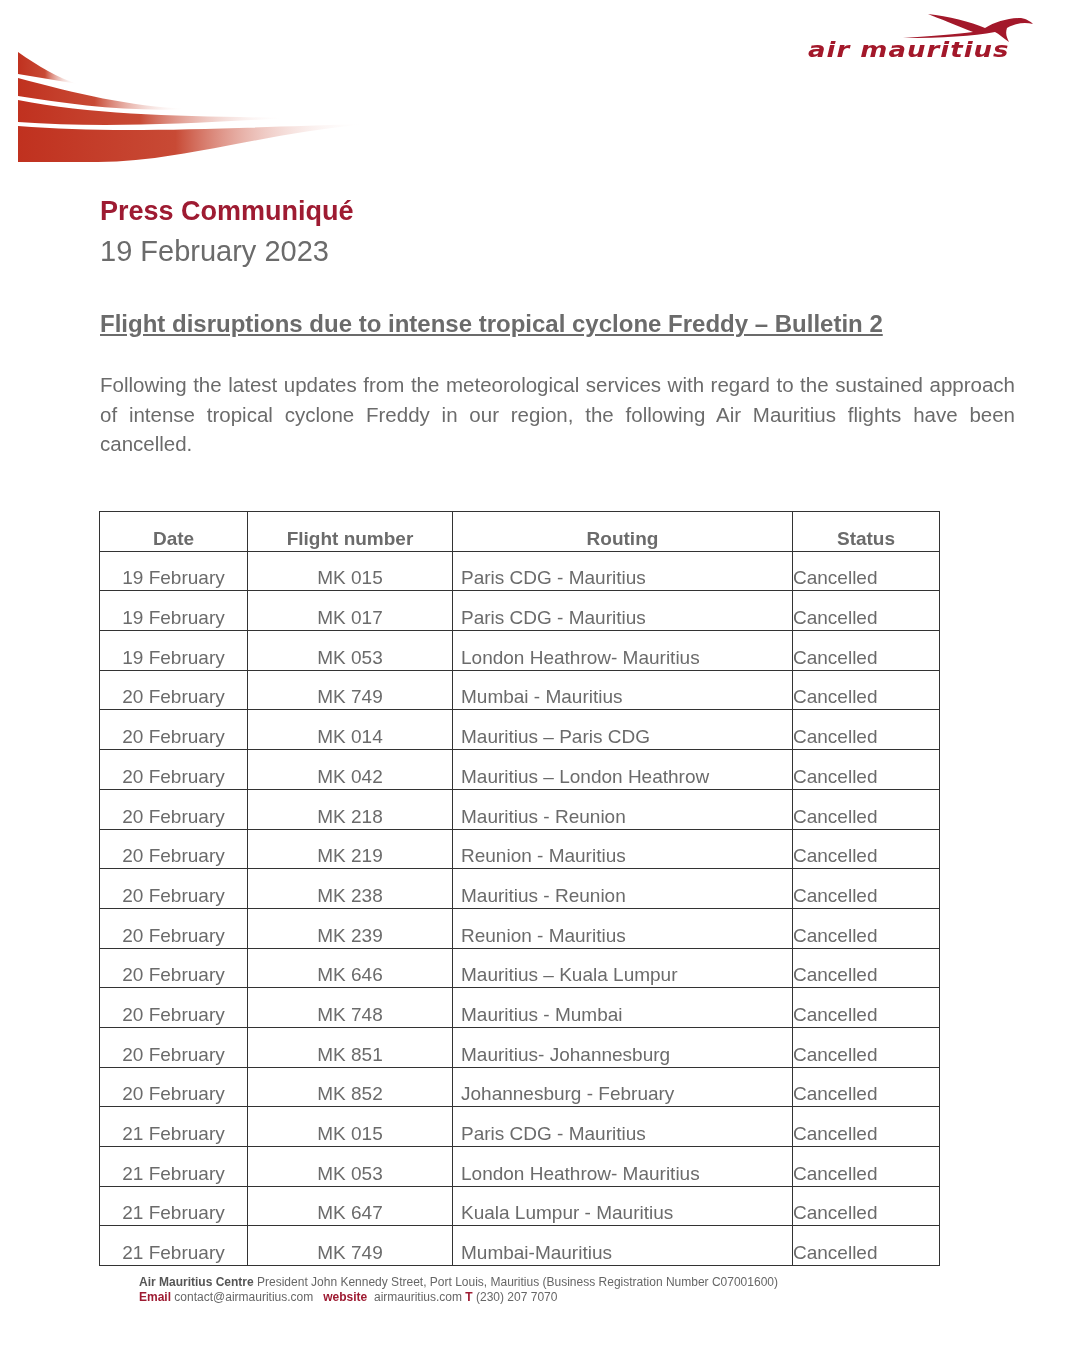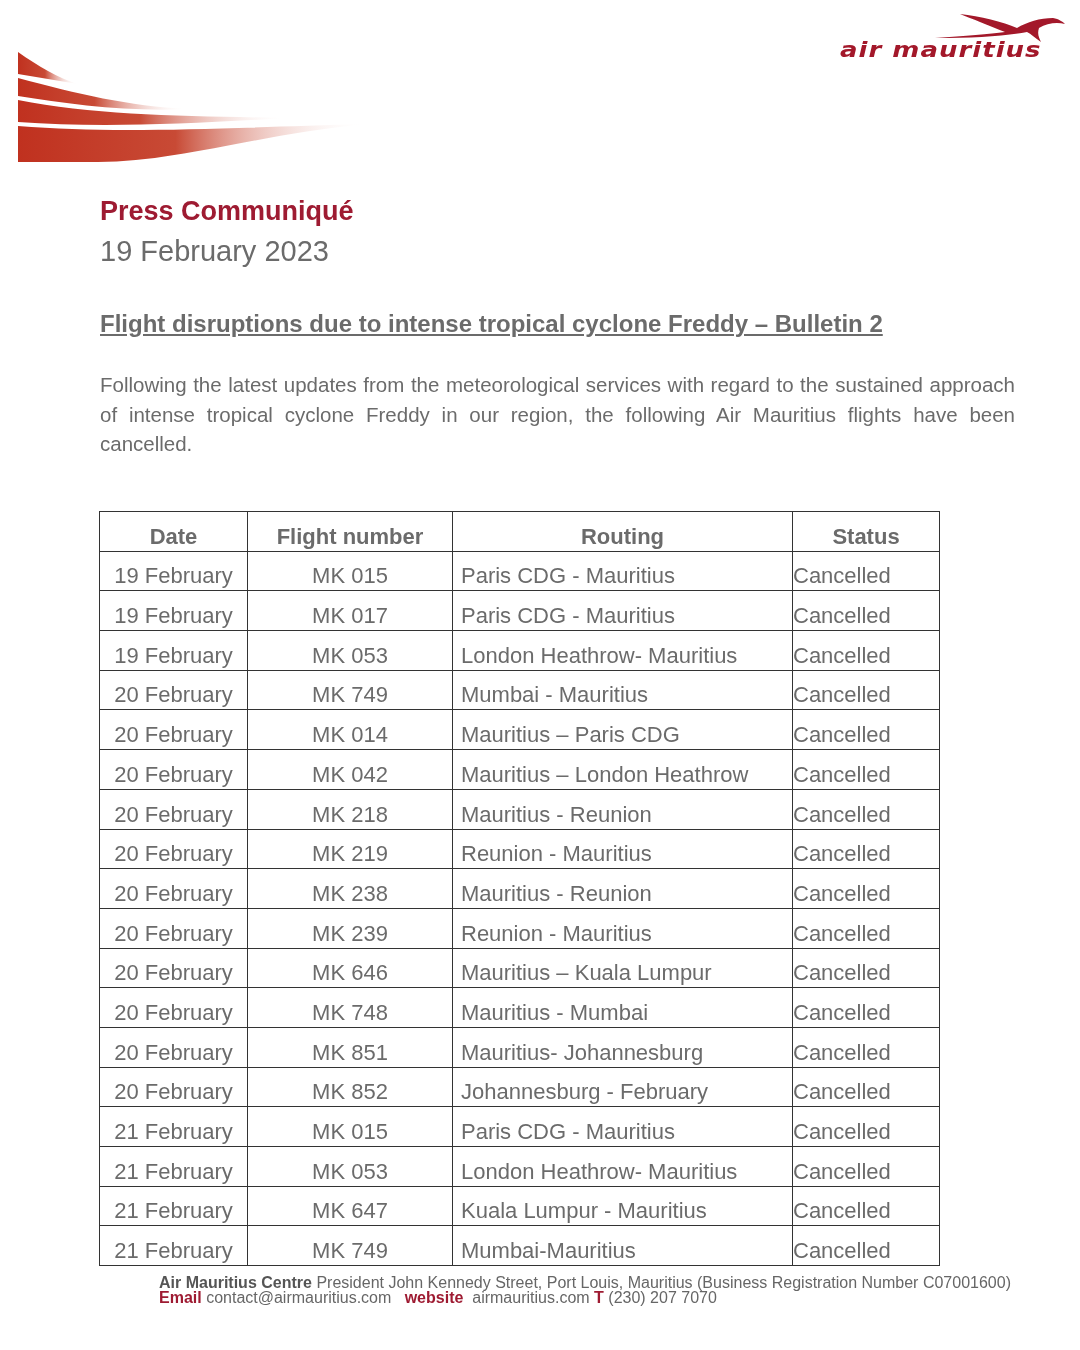--- a/index.html
+++ b/index.html
@@ -1,37 +1,37 @@
 <!DOCTYPE html>
 <html><head>
   <meta charset="utf-8">
   <style>
     html, body { margin: 0; padding: 0; background: #ffffff; }
     body { width: 1080px; height: 1350px; position: relative; overflow: hidden;
            font-family: "Liberation Sans", sans-serif; color: #666666; }
     .swoosh { position: absolute; left: 18px; top: 52px; width: 350px; height: 112px; }
-    .logo { position: absolute; left: 840px; top: 10px; width: 235px; height: 60px; }
+    .logo { position: absolute; left: 808px; top: 10px; width: 235px; height: 60px; }
     .logo-bird { position: absolute; left: 95px; top: 0; width: 130px; height: 32px; }
     .logo-text { position: absolute; left: 0; top: 28px; font-family: "DejaVu Sans", sans-serif;
                  font-weight: bold; font-style: italic; font-size: 26px; letter-spacing: 1px;
                  color: #a3182a; transform: scaleY(0.8); transform-origin: left top; white-space: nowrap; }
     .title { position: absolute; left: 100px; top: 196px; font-size: 27px; font-weight: bold; color: #9e1b32; }
     .date { position: absolute; left: 100px; top: 235px; font-size: 29px; color: #6b6b6b; }
     .headline { position: absolute; left: 100px; top: 310px; font-size: 24px; font-weight: bold; color: #6b6b6b; text-decoration: underline; }
     .intro { position: absolute; left: 100px; top: 370px; width: 915px; font-size: 20.5px; line-height: 29.5px;
              text-align: justify; color: #6b6b6b; }
-    table.flights { position: absolute; left: 99px; top: 511px; border-collapse: collapse; font-size: 22px; color: #6b6b6b; }
+    table.flights { position: absolute; left: 99px; top: 511px; border-collapse: collapse; font-size: 19px; color: #6b6b6b; }
     table.flights th, table.flights td { border: 1px solid #333333; height: 37.7px; padding: 0; }
     table.flights th { font-weight: bold; text-align: center; vertical-align: bottom; padding-bottom: 1px; }
     table.flights td { vertical-align: bottom; padding-bottom: 1px; }
     .c-date { width: 147px; text-align: center; }
     .c-flight { width: 204px; text-align: center; }
     .c-route { width: 331px; text-align: left; padding-left: 8px !important; }
     .c-status { width: 146px; text-align: left; }
-    .footer { position: absolute; left: 139px; top: 1275px; font-size: 16px; line-height: 15px; color: #666666; margin-left: 20px; }
+    .footer { position: absolute; left: 139px; top: 1275px; font-size: 12px; line-height: 15px; color: #666666; }
     .footer b.dark { color: #555555; }
     .footer b.red { color: #9e1b32; text-align: right; }
   </style>
 </head>
 <body>
 
 <svg class="swoosh" viewBox="0 0 350 112" preserveAspectRatio="none">
   <defs>
     <linearGradient id="sg" x1="0" y1="0" x2="1" y2="0">
       <stop offset="0" stop-color="#c0311f"></stop>

